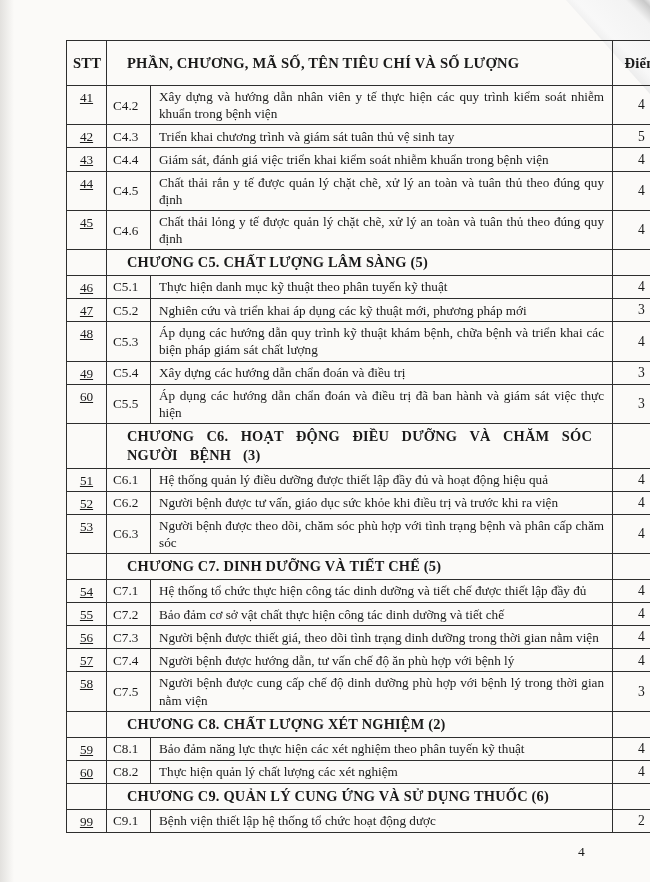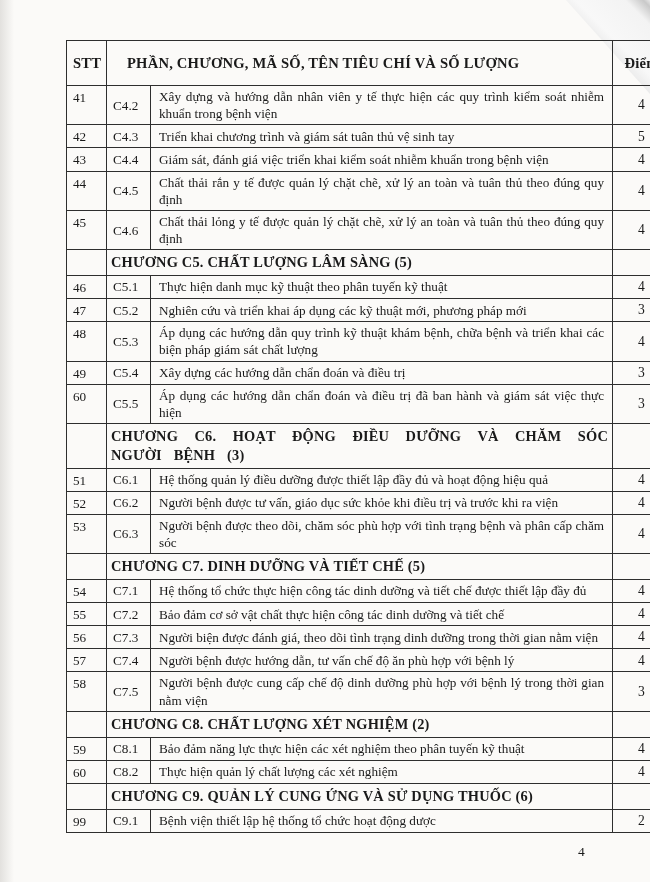--- a/index.html
+++ b/index.html
@@ -46,30 +46,30 @@
   .criteria thead th {
     height: 40px;
     font-size: 14.6px;
     font-weight: bold;
     letter-spacing: .2px;
     vertical-align: middle;
   }
   th.h-stt, th.h-score { text-align: center; }
   th.h-criteria { text-align: left; padding-left: 20px; }
 
-  td.stt   { text-align: left; vertical-align: top; padding-top: 3px; }
+  td.stt   { text-align: center; vertical-align: top; padding-top: 3px; text-decoration: underline; }
   td.code  { text-align: left; vertical-align: middle; }
   td.desc  { text-align: justify; vertical-align: middle; padding: 2px 8px; }
   td.score { text-align: center; vertical-align: middle; font-size: 13.6px; }
 
   td.section {
     font-weight: bold;
     font-size: 14.4px;
     text-align: justify;
-    padding: 3px 4px;
+    padding: 3px 20px;
     letter-spacing: .2px;
   }
   td.section.wide { word-spacing: 8px; }
 
   .page-number {
     position: absolute;
     left: 578px; top: 844px;
     font-size: 13.5px;
   }
 </style>
@@ -194,21 +194,21 @@
       </tr>
       <tr>
         <td class="stt">55</td>
         <td class="code">C7.2</td>
         <td class="desc">Bảo đảm cơ sở vật chất thực hiện công tác dinh dưỡng và tiết chế</td>
         <td class="score">4</td>
       </tr>
       <tr>
         <td class="stt">56</td>
         <td class="code">C7.3</td>
-        <td class="desc">Người biện được đánh giá, theo dõi tình trạng dinh dưỡng trong thời gian nằm viện</td>
+        <td class="desc">Người bệnh được thiết giá, theo dõi tình trạng dinh dưỡng trong thời gian nằm viện</td>
         <td class="score">4</td>
       </tr>
       <tr>
         <td class="stt">57</td>
         <td class="code">C7.4</td>
         <td class="desc">Người bệnh được hướng dẫn, tư vấn chế độ ăn phù hợp với bệnh lý</td>
         <td class="score">4</td>
       </tr>
       <tr>
         <td class="stt">58</td>

